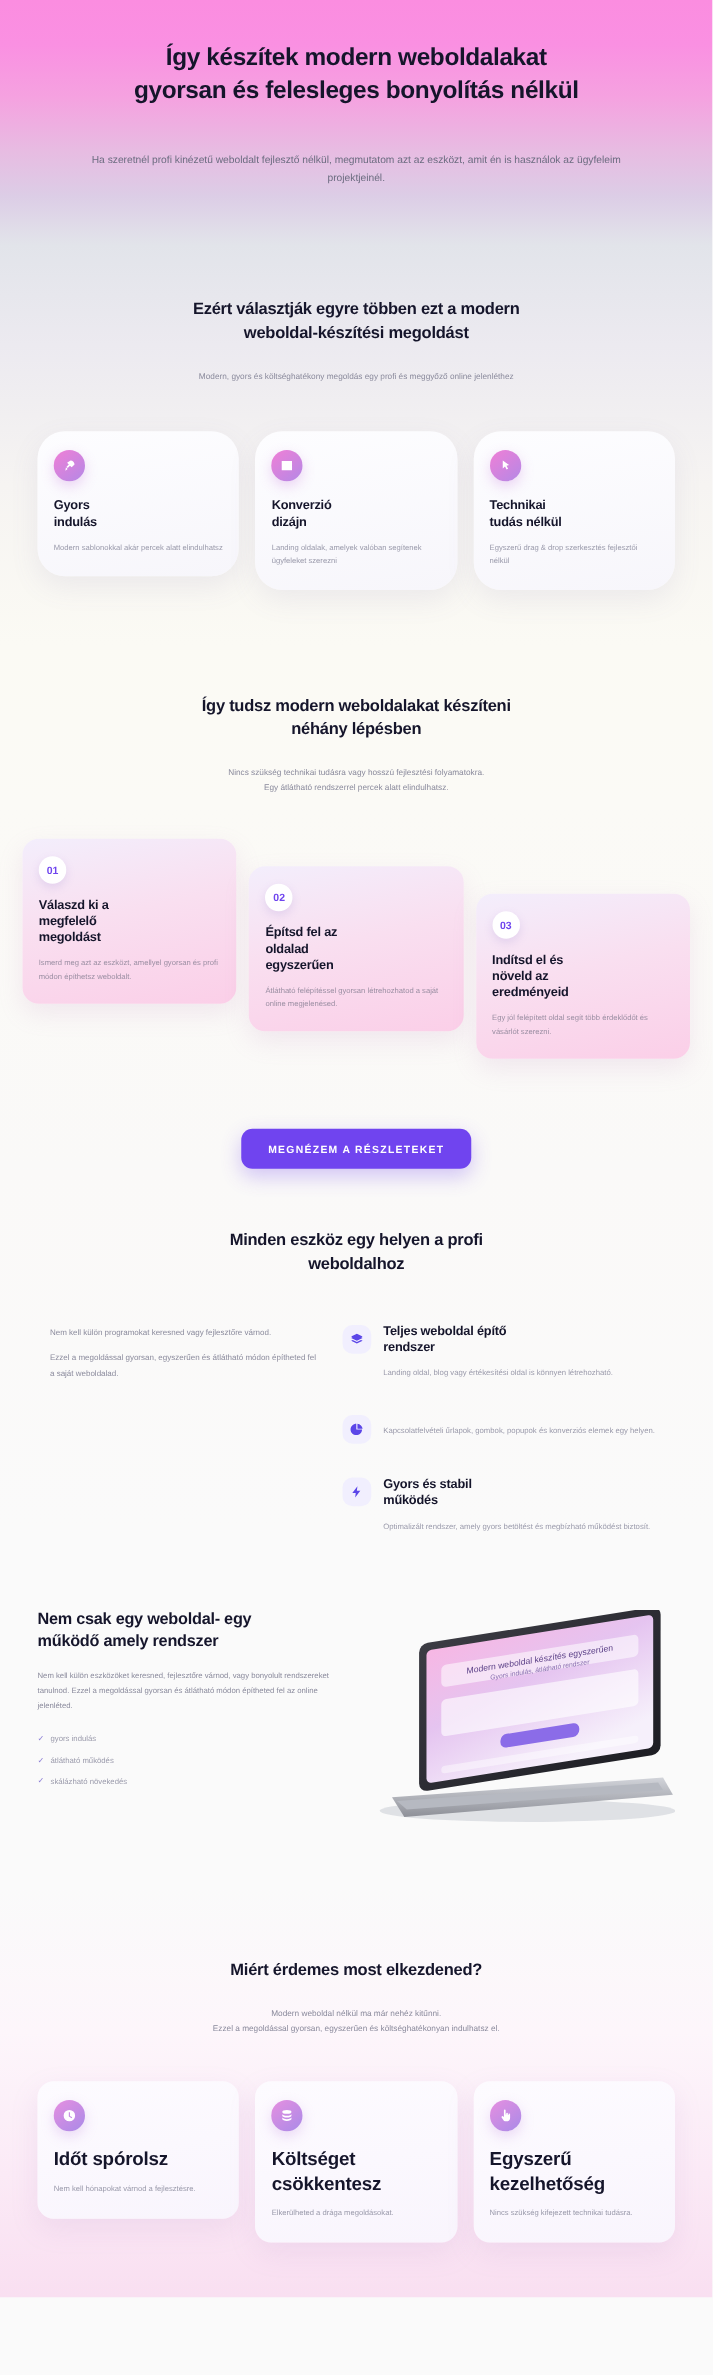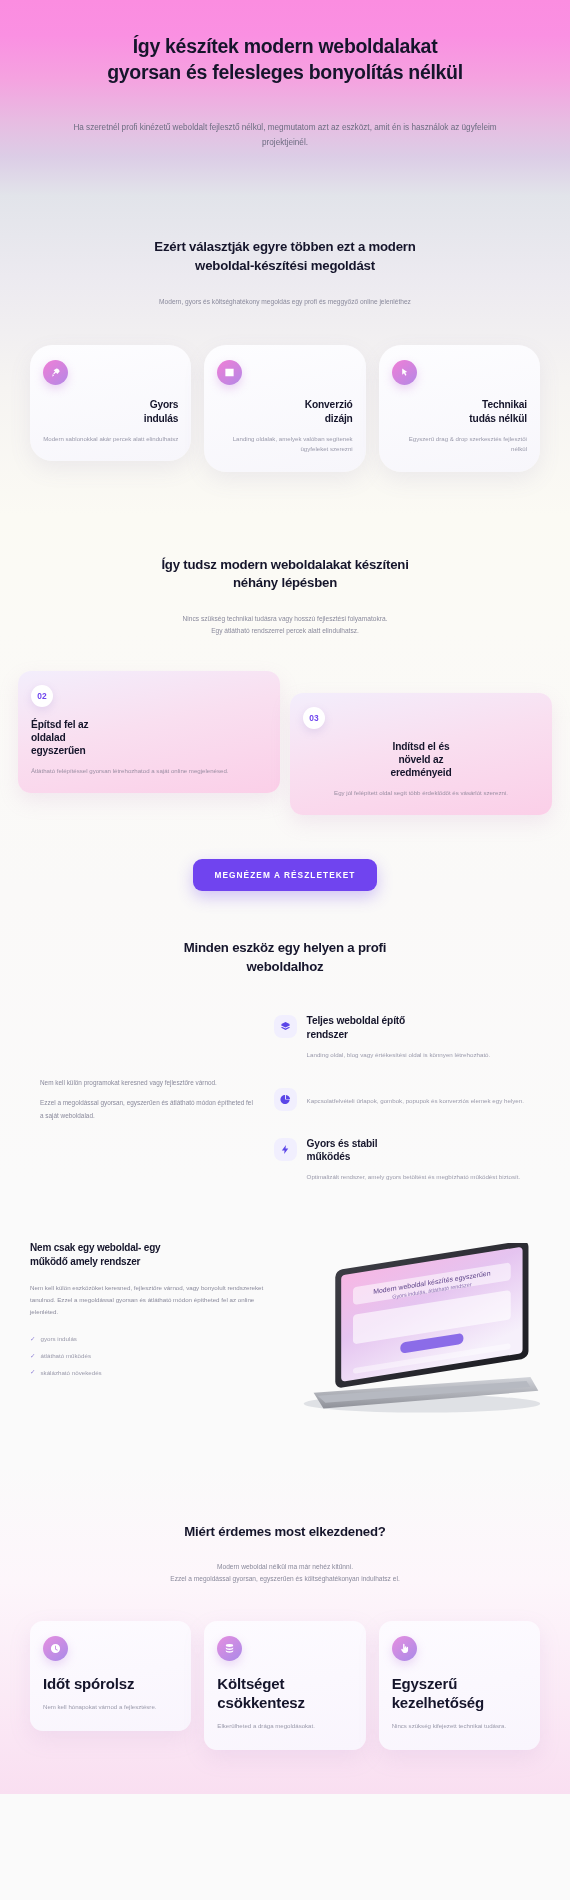--- a/index.html
+++ b/index.html
@@ -75,21 +75,20 @@
     margin-top: 38px;
     align-items: flex-start;
   }
   .fcard {
     flex: 1;
     background: linear-gradient(170deg, #fdfdff 0%, #f7f6fb 100%);
     border-radius: 22px;
     padding: 15px 13px 17px;
     box-shadow: 0 8px 22px rgba(120,110,170,0.10);
     min-height: 108px;
-    text-align: right;
   }
   .fcard-icon {
     width: 25px; height: 25px; border-radius: 50%;
     background: linear-gradient(140deg, #f07fd6 0%, #b488e6 100%);
     display: flex; align-items: center; justify-content: center;
     box-shadow: 0 4px 10px rgba(200,120,220,0.30);
   }
   .fcard-icon svg { width: 11px; height: 11px; fill: #fff; }
   .fcard-title {
     margin-top: 13px;
@@ -119,21 +118,21 @@
     align-items: flex-start;
   }
   .step {
     flex: 1;
     border-radius: 13px;
     padding: 14px 13px 16px;
     background: linear-gradient(168deg, #f3eefc 0%, #f9dff0 45%, #fbcfe8 100%);
     box-shadow: 0 8px 20px rgba(190,140,190,0.16);
     min-height: 116px;
   }
-  .step:nth-child(2) { margin-top: 22px; text-align: center; }
+  .step:nth-child(2) { margin-top: 22px; }
   .step:nth-child(3) { margin-top: 44px; }
   .step-num {
     width: 22px; height: 22px; border-radius: 50%;
     background: #ffffff;
     display: flex; align-items: center; justify-content: center;
     font-size: 8.4px; font-weight: 800; color: #6f45ee;
     box-shadow: 0 3px 8px rgba(140,110,200,0.18);
   }
   .step-title {
     margin-top: 11px;
@@ -143,33 +142,33 @@
     color: #15152b;
     letter-spacing: -0.15px;
   }
   .step-desc {
     margin-top: 9px;
     font-size: 6.1px;
     line-height: 1.72;
     color: #9b8fa3;
   }
   .steps-cta { text-align: center; padding: 44px 0 0; }
-  .steps-cta .btn-primary { margin-top: 0; }
+  .steps-cta .btn-primary { margin-top: 12px; }
 
   
   .tools {
     background: linear-gradient(180deg, #faf9f8 0%, #fafafa 100%);
     padding: 48px 0 0;
   }
   .tools-body {
     display: flex;
     gap: 18px;
     padding: 0 40px;
     margin-top: 38px;
-    align-items: center;
+    align-items: flex-start;
   }
   .tools-left {
     width: 44%;
     font-size: 6.4px;
     line-height: 1.95;
     color: #8a8a9c;
     padding-top: 2px;
   }
   .tools-left p + p { margin-top: 8px; }
   .tools-right { flex: 1; }
@@ -204,21 +203,21 @@
   
   .system {
     display: flex;
     gap: 14px;
     padding: 52px 30px 0;
     align-items: flex-start;
     background: #fafafa;
   }
   .sys-left { width: 47%; padding-top: 6px; }
   .sys-title {
-    font-size: 10px;
+    font-size: 13px;
     line-height: 1.42;
     font-weight: 800;
     color: #15152b;
     letter-spacing: -0.2px;
   }
   .sys-desc {
     margin-top: 13px;
     font-size: 6.2px;
     line-height: 1.9;
     color: #8a8a9c;
@@ -348,20 +347,29 @@
     <h2 class="sec-title">
       <span>Így tudsz modern weboldalakat készíteni</span><br>
       <span>néhány lépésben</span>
     </h2>
     <p class="sec-sub">
       <span>Nincs szükség technikai tudásra vagy hosszú fejlesztési folyamatokra.</span><br>
       <span>Egy átlátható rendszerrel percek alatt elindulhatsz.</span>
     </p>
 
     <div class="steps">
+      <div class="step">
+        <div class="step-num">01</div>
+        <div class="step-title">
+          <span>Válaszd ki a</span><br>
+          <span>megfelelő</span><br>
+          <span>megoldást</span>
+        </div>
+        <div class="step-desc">Ismerd meg azt az eszközt, amellyel gyorsan és profi módon építhetsz weboldalt.</div>
+      </div>
 
       <div class="step">
         <div class="step-num">02</div>
         <div class="step-title">
           <span>Építsd fel az</span><br>
           <span>oldalad</span><br>
           <span>egyszerűen</span>
         </div>
         <div class="step-desc">Átlátható felépítéssel gyorsan létrehozhatod a saját online megjelenésed.</div>
       </div>

